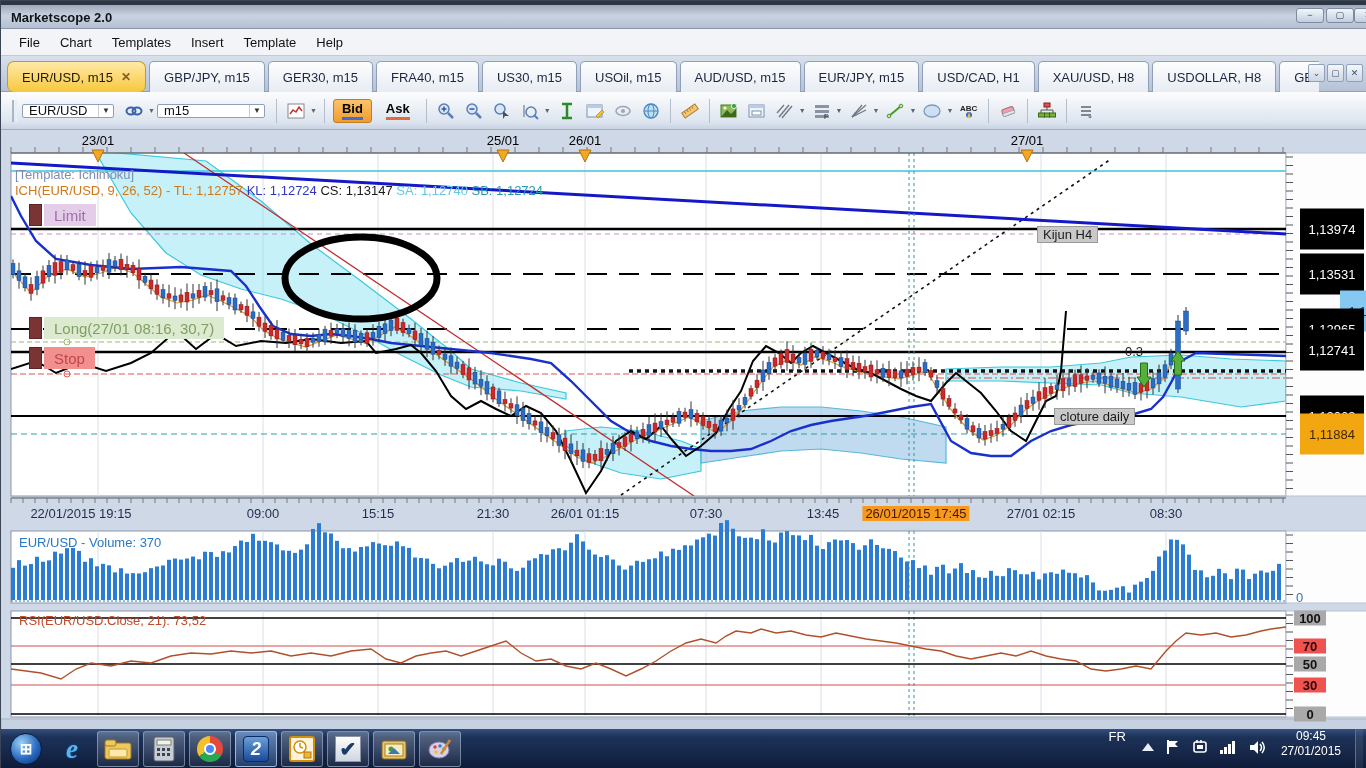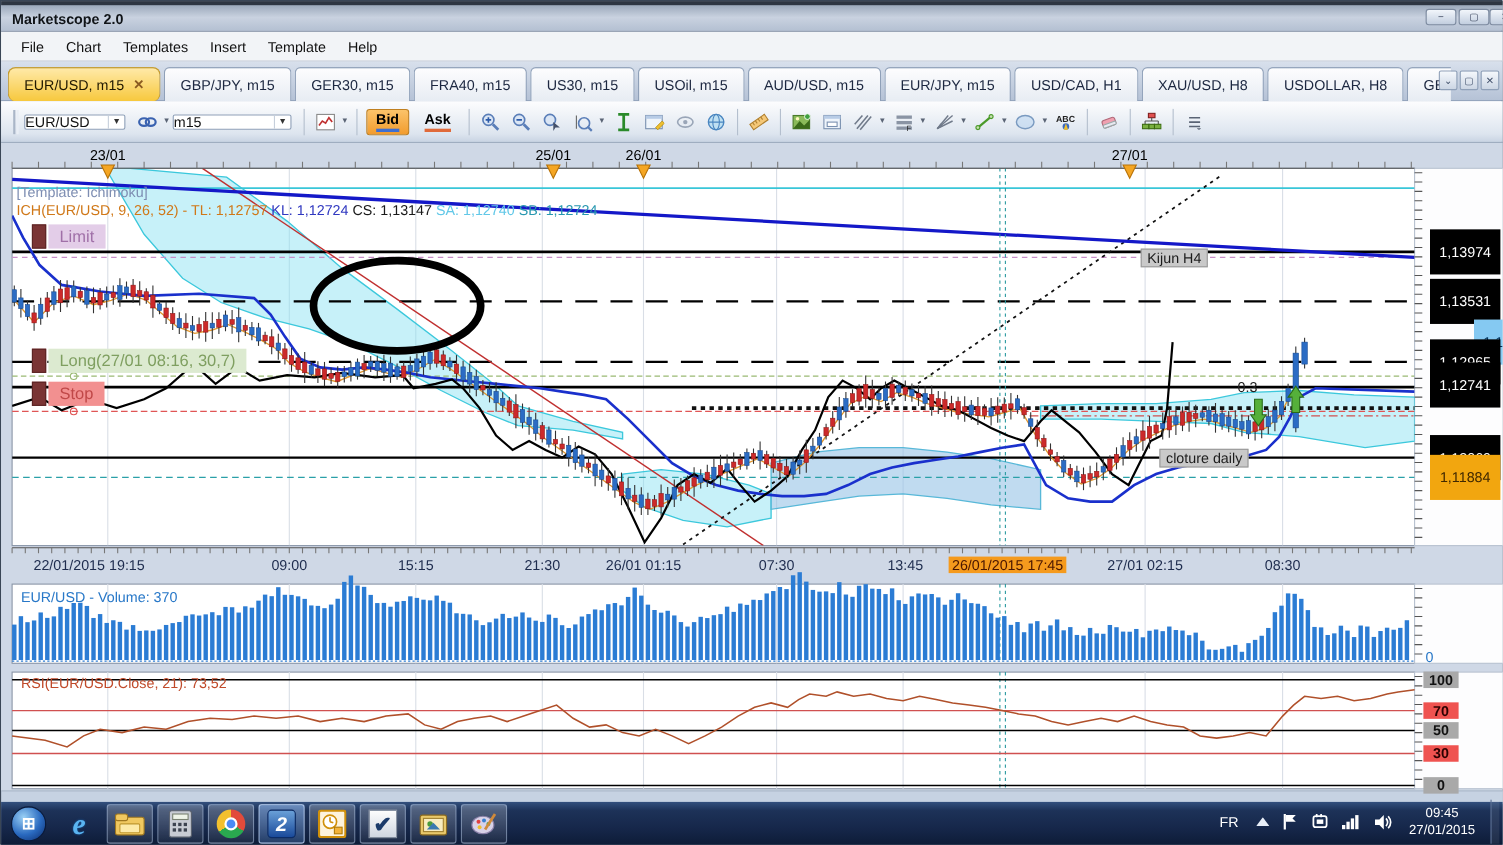--- a/index.html
+++ b/index.html
@@ -31,21 +31,21 @@
   .tab-close { margin-left:8px; color:#8a5a20; font-size:12px; font-weight:bold; }
   .tabrow-btn { position:absolute; top:8px; width:17px; height:18px; background:linear-gradient(#f5f8fc,#ccd6e4);
     border:1px solid #8fa0b8; border-radius:2px; font-size:9px; text-align:center; line-height:16px; color:#41506b; }
 
   
   #toolbar { position:absolute; left:0; top:91px; width:1366px; height:38px;
     background:linear-gradient(#fdfdfe,#dde5ef 80%, #c9d4e3); border-bottom:1px solid #9fadc0;
     display:flex; align-items:center; padding-left:6px; }
   .grip { width:5px; height:22px; border-left:2px solid #aab6c8; border-right:2px solid #e9eef5; margin:0 5px; }
   .combo { height:14px; background:#fff; border:1px solid #8fa0b8; border-radius:2px; display:flex; align-items:center;
-    font-size:13px; color:#111; padding-left:0; margin-right:6px; }
+    font-size:13px; color:#111; padding-left:6px; margin-right:6px; }
   .combo .arrow { width:15px; height:100%; margin-left:6px; border-left:1px solid #c6cfdb;
     display:flex; align-items:center; justify-content:center; font-size:8px; color:#333; }
   .tbtn { width:26px; height:26px; display:flex; align-items:center; justify-content:center; margin:0 1px; border-radius:3px; }
   .dd { font-size:7px; color:#5a6475; margin:0 2px 0 0; }
   .tsep { width:1px; height:24px; background:#b4bfce; margin:0 5px; }
   .pricebtn { height:24px; padding:0 8px; font-size:13px; font-weight:bold; display:flex; flex-direction:column;
     align-items:center; justify-content:center; border-radius:3px; margin:0 3px; }
   .pricebtn .ul { width:100%; height:3px; margin-top:1px; }
   #bid-btn { background:linear-gradient(#fbc36a,#f29c2e); border:1px solid #c07f1f; }
   #bid-btn .ul { background:#3f6fd0; }
@@ -71,21 +71,21 @@
   .trade-lbl { position:absolute; height:22px; padding:0 10px; font-size:15px; display:flex; align-items:center; }
   .ann-lbl { position:absolute; background:#c9c9c9; color:#1c1c1c; font-size:13px; padding:0 5px; border:1px solid #9a9a9a; }
 
   
   #taskbar { position:absolute; left:0; top:728px; width:1366px; height:40px;
     background:linear-gradient(#33507e 0%, #1d3258 20%, #16274a 60%, #0d1b36 100%); display:flex; align-items:center; }
   .tb-icon { width:42px; height:36px; margin:0 2px; display:flex; align-items:center; justify-content:center;
     border-radius:3px; position:relative; }
   .tb-icon.running { background:linear-gradient(rgba(255,255,255,.25),rgba(255,255,255,.06)); border:1px solid rgba(180,200,230,.5); }
   .tb-icon.active-app { background:linear-gradient(rgba(160,200,255,.55),rgba(90,140,210,.3)); border:1px solid rgba(200,220,250,.7); }
-  #tray { position:absolute; right:4px; top:0; height:36px; display:flex; align-items:center; color:#fff; }
+  #tray { position:absolute; right:4px; top:0; height:36px; display:flex; color:#fff; }
   #clock { text-align:center; font-size:12px; color:#fff; line-height:15px; margin:0 8px; }
   .tray-glyph { margin:0 6px; display:flex; align-items:center; }
   #show-desktop { width:8px; height:40px; border-left:1px solid #5a6f94; background:rgba(255,255,255,.08); margin-left:6px; }
 </style>
 </head>
 <body>
 
 <div id="screen">
 
   <div id="titlebar">

